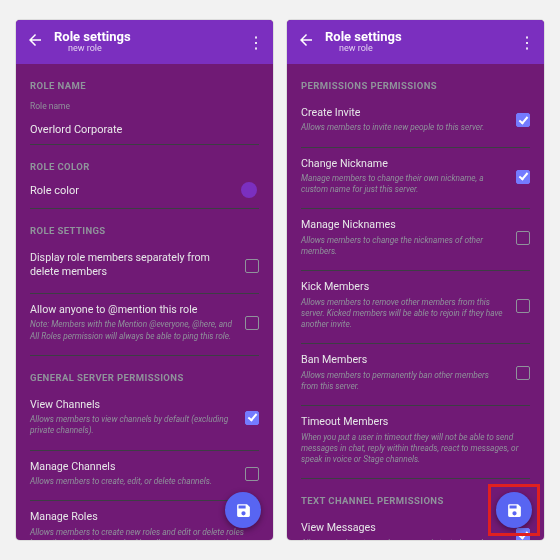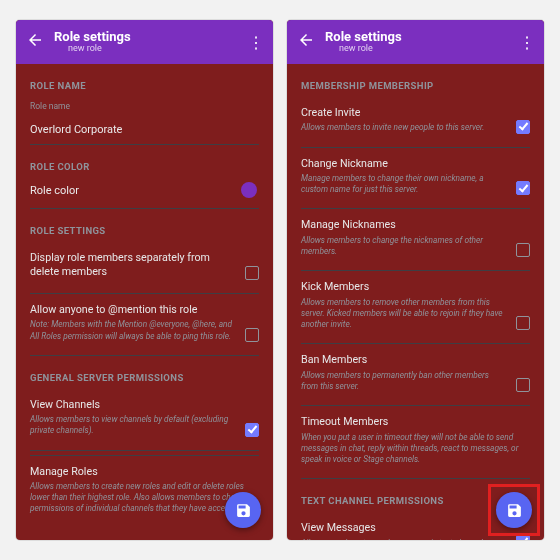--- a/index.html
+++ b/index.html
@@ -9,21 +9,21 @@
     width: 560px;
     height: 560px;
     overflow: hidden;
     display: flex;
     gap: 14px;
     padding: 20px 16px;
   }
   .phone {
     width: 276px;
     height: 520px;
-    background: #7f1d1d;
+    background: #701a75;
     border-radius: 4px;
     overflow: hidden;
     position: relative;
     display: flex;
     flex-direction: column;
     box-shadow: 0 0 0 1px #ddd;
   }
   .appbar {
     background: #7b2fbf;
     height: 44px;
@@ -73,21 +73,21 @@
     padding-bottom: 6px;
   }
   .color-label { color: #e9e9ea; font-size: 11px; flex: 1; }
   .swatch {
     width: 16px; height: 16px; border-radius: 50%;
     background: #7b2fbf;
     margin-right: 2px;
   }
   .item {
     display: flex;
-    align-items: flex-end;
+    align-items: center;
     padding: 9px 0;
   }
   .item-texts { flex: 1; padding-right: 8px; }
   .item-title { color: #e6e7e8; font-size: 10.7px; line-height: 1.35; }
   .item-desc { color: #8f939b; font-size: 8.3px; line-height: 1.35; margin-top: 2px; font-style: italic; }
   .cb {
     width: 14px; height: 14px; border: 1.5px solid #8f939b;
     border-radius: 2px; flex-shrink: 0; margin-top: 1px;
     position: relative;
   }
@@ -174,20 +174,27 @@
 
     <div class="item">
       <div class="item-texts">
         <div class="item-title">View Channels</div>
         <div class="item-desc">Allows members to view channels by default (excluding private channels).</div>
       </div>
       <div class="cb checked"></div>
     </div>
     <hr class="rule">
 
+    <div class="item">
+      <div class="item-texts">
+        <div class="item-title">Manage Channels</div>
+        <div class="item-desc">Allows members to create, edit, or delete channels.</div>
+      </div>
+      <div class="cb"></div>
+    </div>
     <hr class="rule">
 
     <div class="item" style="padding-bottom:0">
       <div class="item-texts">
         <div class="item-title">Manage Roles</div>
         <div class="item-desc">Allows members to create new roles and edit or delete roles lower than their highest role. Also allows members to change permissions of individual channels that they have access to.</div>
       </div>
     </div>
   </div>
 
@@ -206,21 +213,21 @@
         </svg>
     </div>
     <div class="titles">
       <div class="title">Role settings</div>
       <div class="subtitle">new role</div>
     </div>
     <div class="more">⋮</div>
   </div>
 
   <div class="scroll">
-    <div class="section-header">MEMBERSHIP MEMBERSHIP</div>
+    <div class="section-header">PERMISSIONS PERMISSIONS</div>
 
     <div class="item">
       <div class="item-texts">
         <div class="item-title">Create Invite</div>
         <div class="item-desc">Allows members to invite new people to this server.</div>
       </div>
       <div class="cb checked"></div>
     </div>
     <hr class="rule">
 

